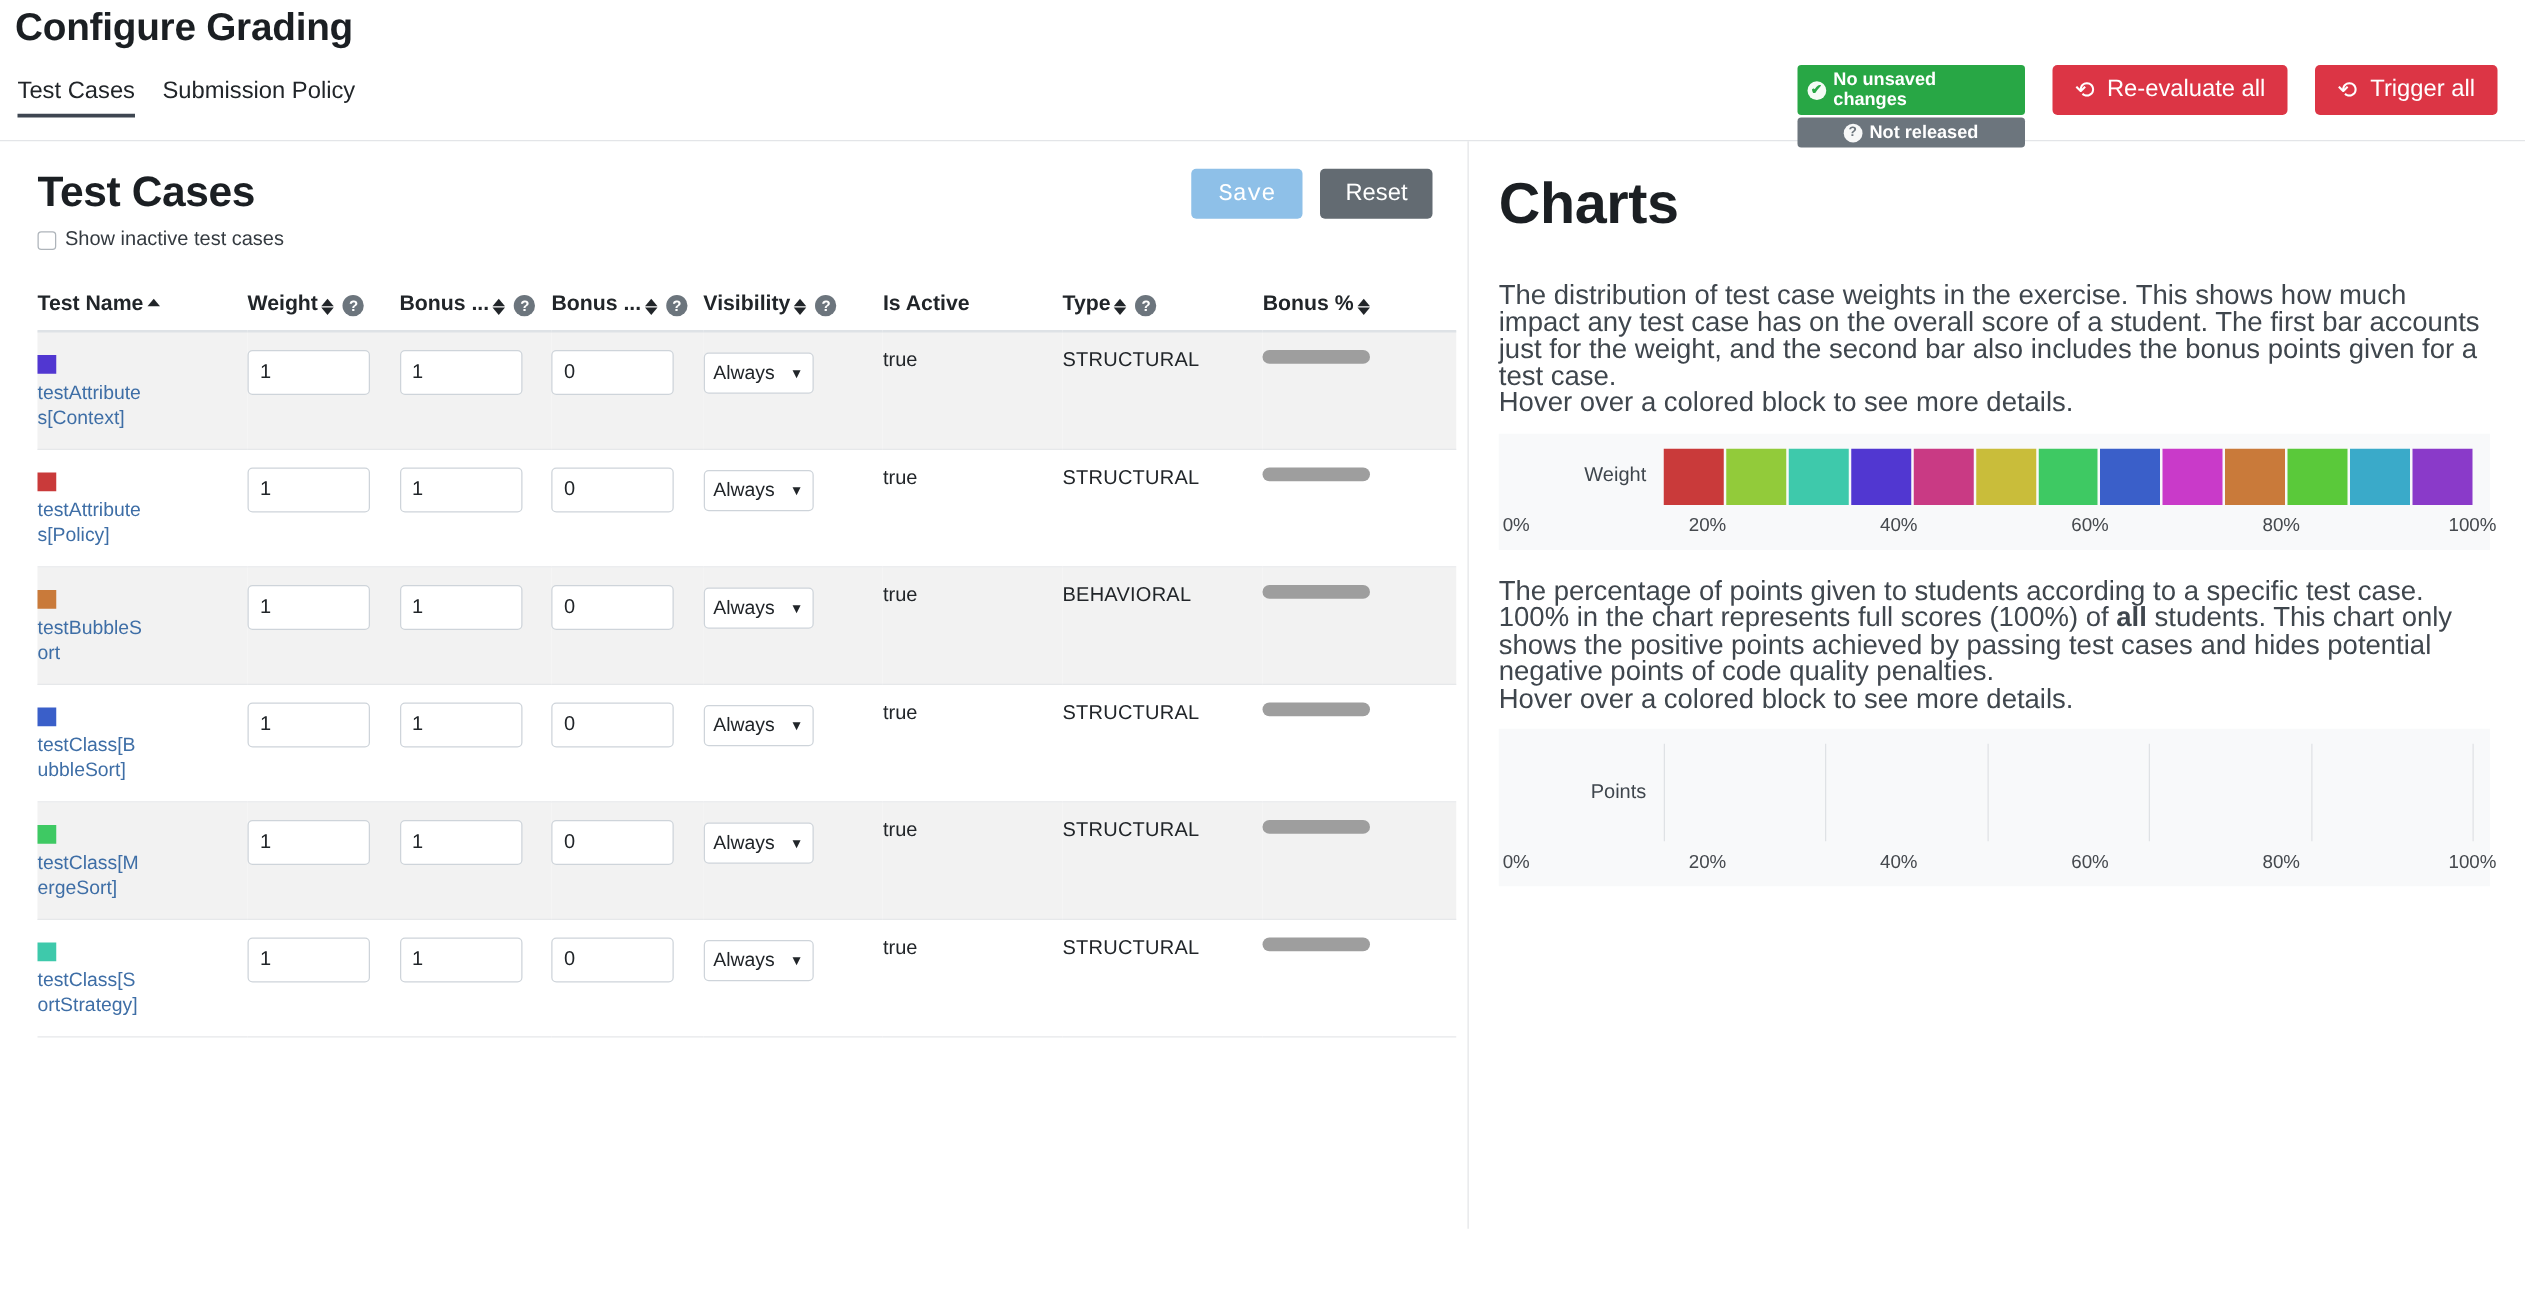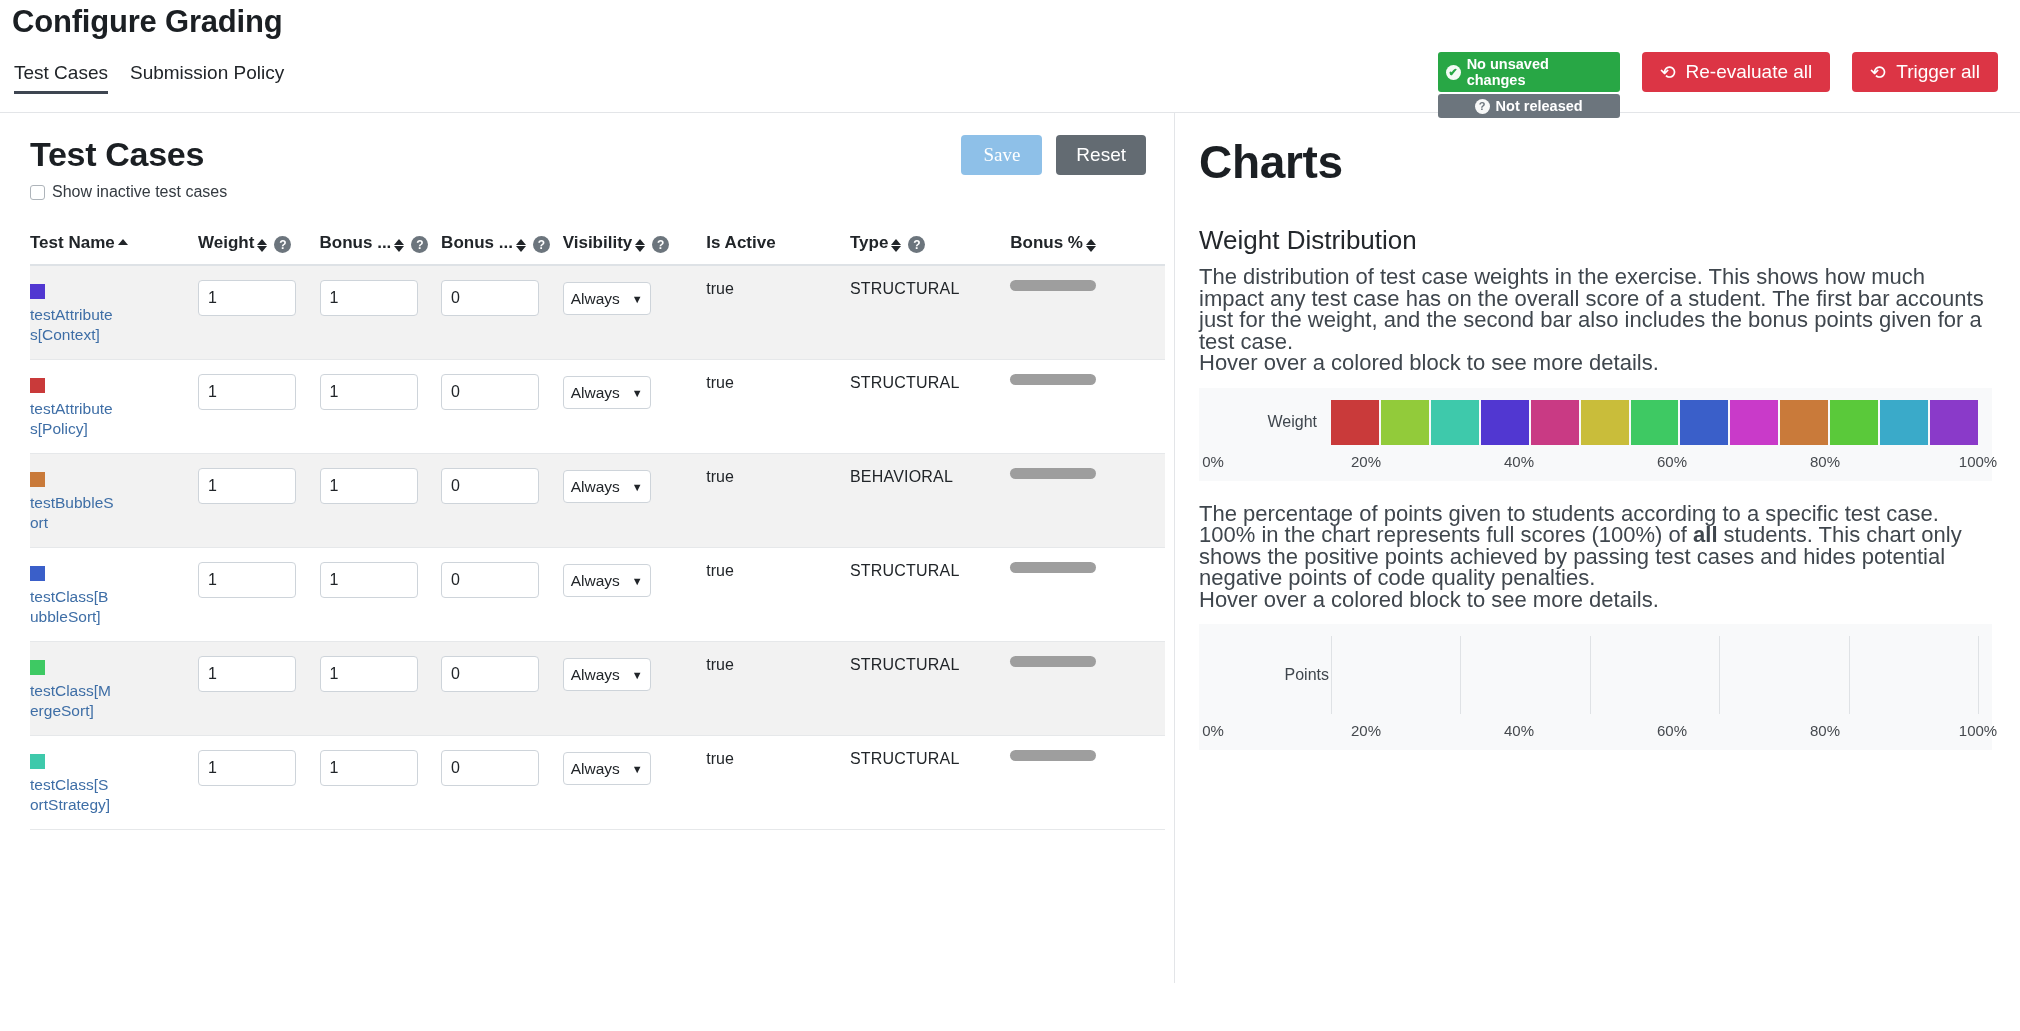--- a/index.html
+++ b/index.html
@@ -131,21 +131,21 @@
     width: 15px; height: 15px;
     border: 1px solid #aeb4ba;
     border-radius: 3px;
     background: #fff;
     display: inline-block;
   }
   .head-buttons { display: flex; gap: 14px; }
   .btn-save {
     background: #8ec0e8; color: #fff;
     font-size: 19px; padding: 9px 22px;
-    border: none; border-radius: 4px; font-family: Liberation Serif, serif; cursor: default;
+    border: none; border-radius: 4px; font-family: Liberation Mono, monospace; cursor: default;
   }
   .btn-reset {
     background: #636b72; color: #fff;
     font-size: 19px; padding: 9px 20px;
     border: none; border-radius: 4px; font-family: inherit; cursor: pointer;
   }
 
   
   table.tc { border-collapse: collapse; width: 1135px; margin-top: 32px; table-layout: fixed; }
   table.tc thead th {
@@ -272,21 +272,21 @@
     position: absolute; font-size: 15px; color: #45494e; transform: translateX(-50%);
     top: 2px;
   }
   .empty-chart {
     position: relative; height: 78px; padding-left: 118px;
   }
   .gridline {
     position: absolute; top: 0; bottom: 0; width: 1px; background: #dfe2e5;
   }
   .empty-label {
-    position: absolute; left: 12px; top: 30px; width: 104px;
+    position: absolute; left: 0; top: 30px; width: 104px;
     text-align: right; font-size: 16px; color: #3f464d;
   }
 </style>
 </head>
 <body>
 
 <div class="page-title">Configure Grading</div>
 
 <div class="header-row">
   <div class="tabs">
@@ -513,21 +513,20 @@
               <span class="skel"></span>
             </td>
           </tr>
         </tbody>
     </table>
   </div>
 
   <div class="right-pane">
     <h2 class="chart-title-main">Charts</h2>
 
-    <h3 class="h3">Weight Distribution</h3>
     <p class="desc">
       <span>The distribution of test case weights in the exercise. This shows how much impact any test case has on the overall score of a student. The first bar accounts just for the weight, and the second bar also includes the bonus points given for a test case.</span><br>
       <span>Hover over a colored block to see more details.</span>
     </p>
 
     <div class="chart-box">
       <div class="chart-grid">
         <div class="bar-row">
           <div class="bar-label">Weight</div>
           <div class="bar-track" id="wd-bar-1">

